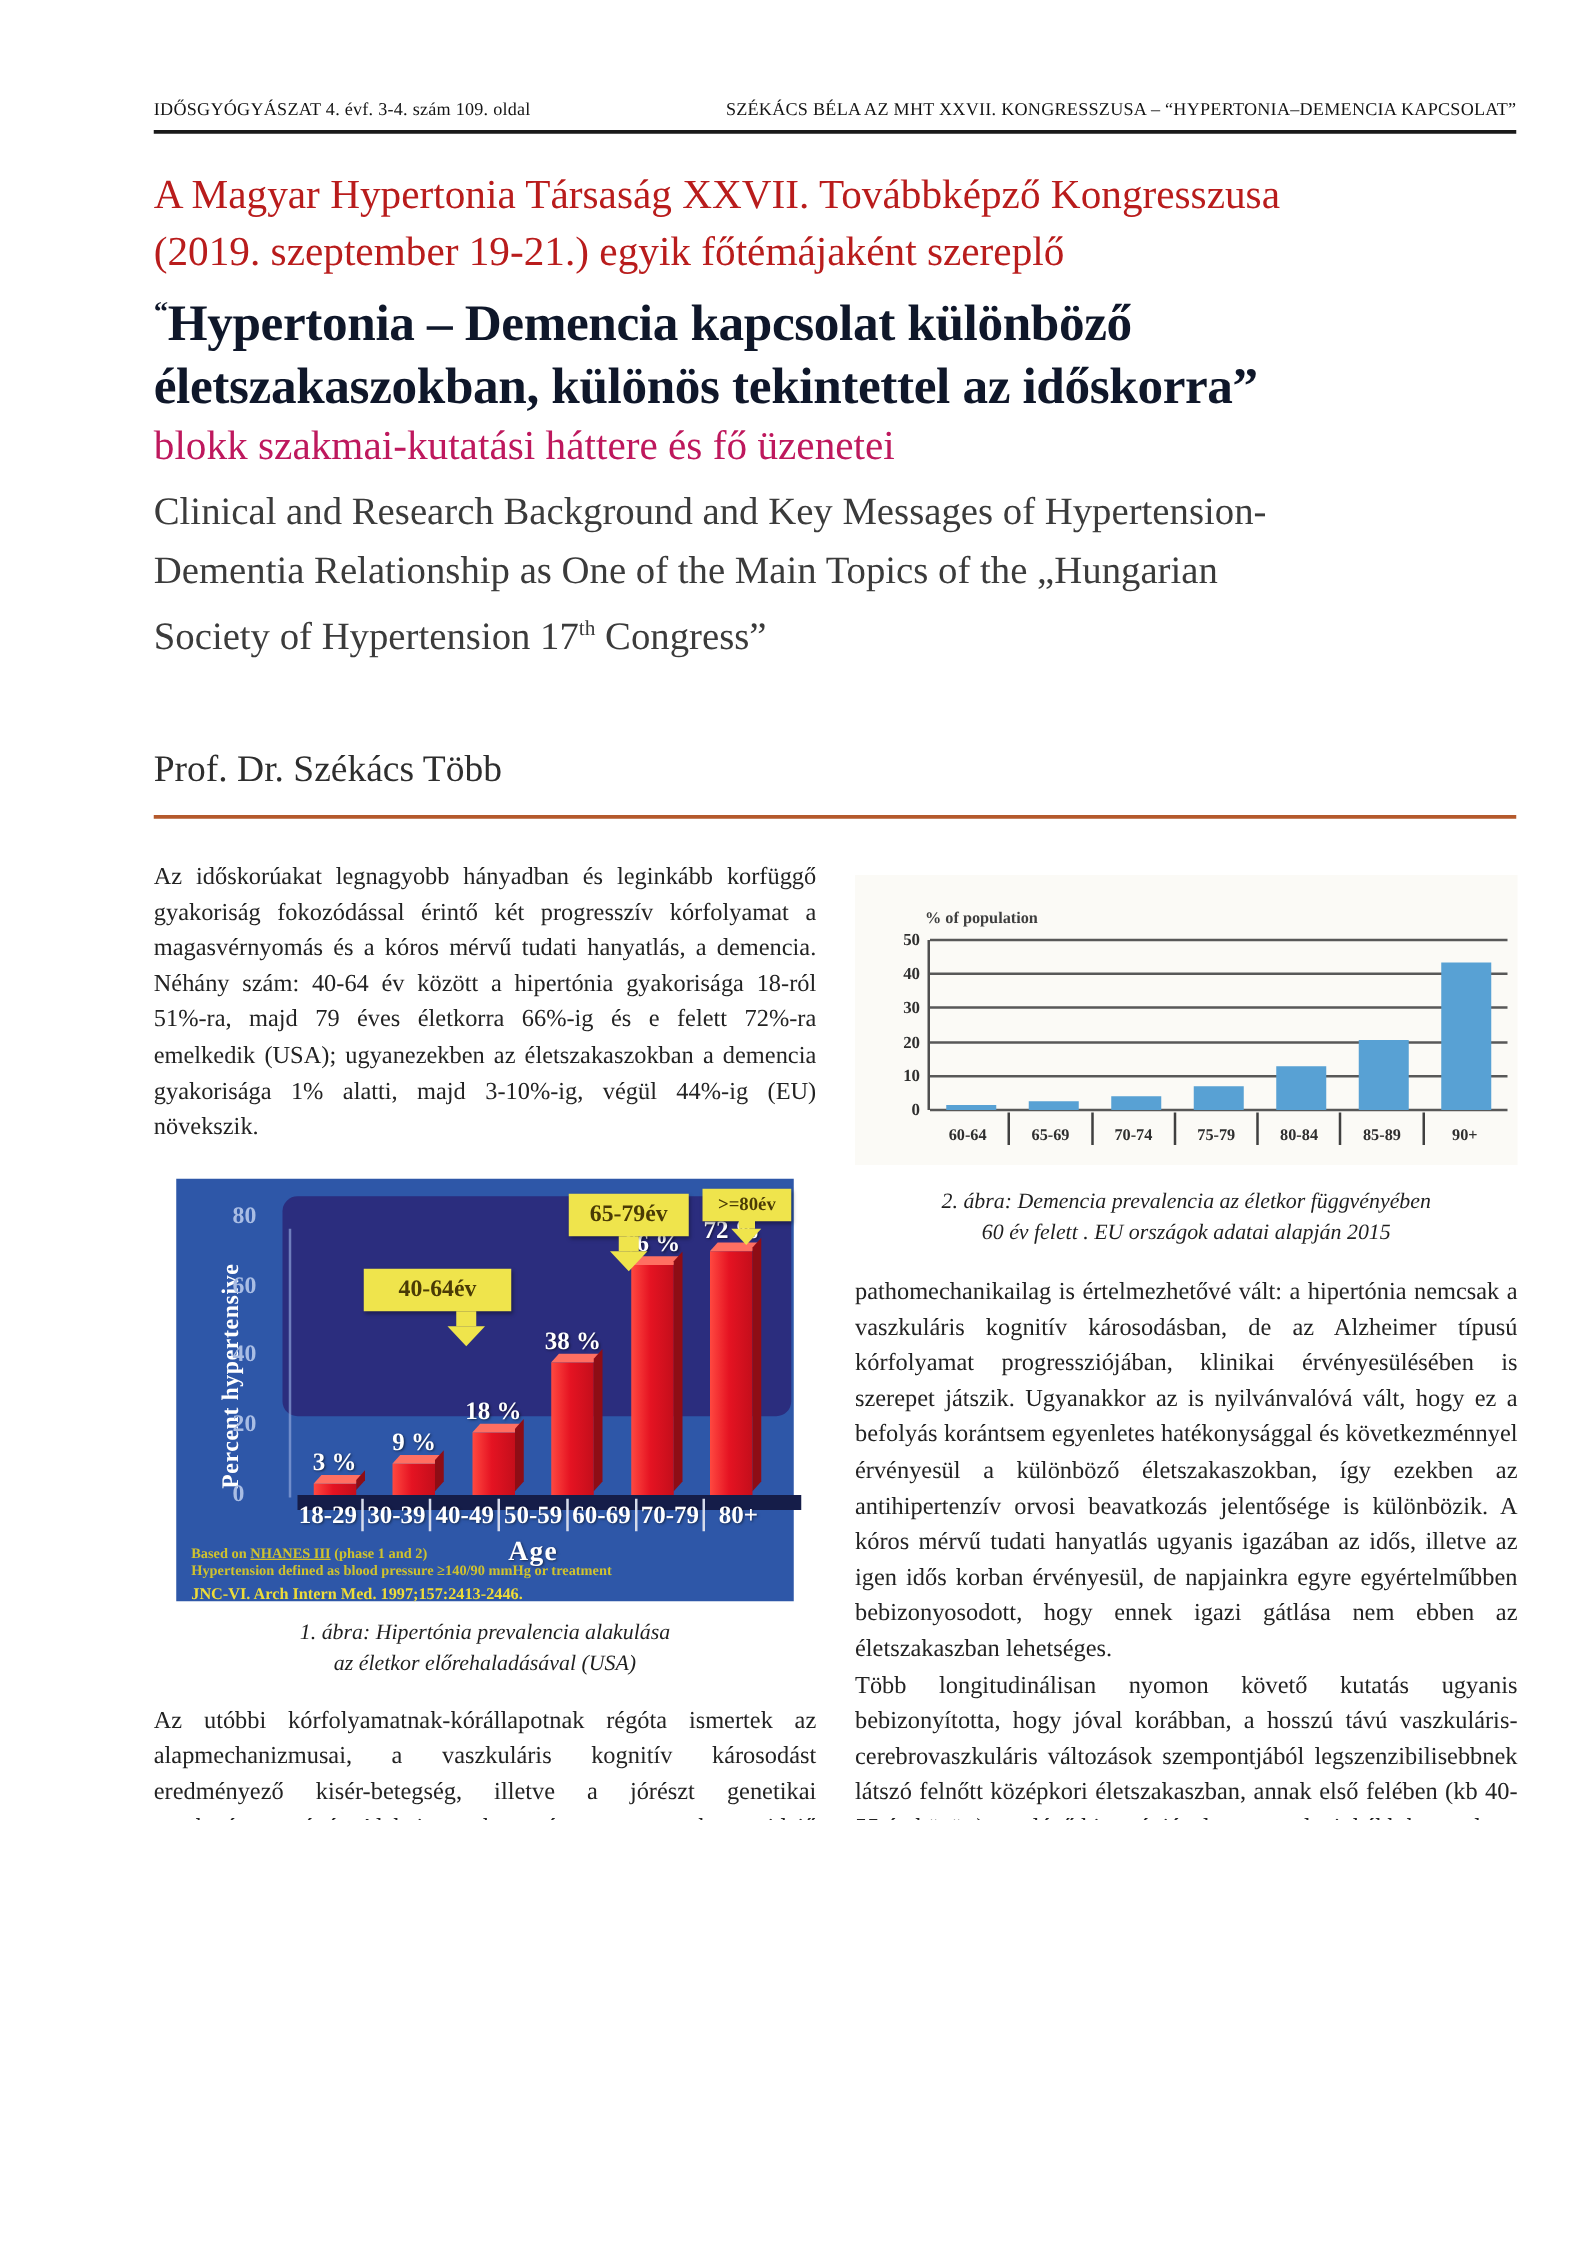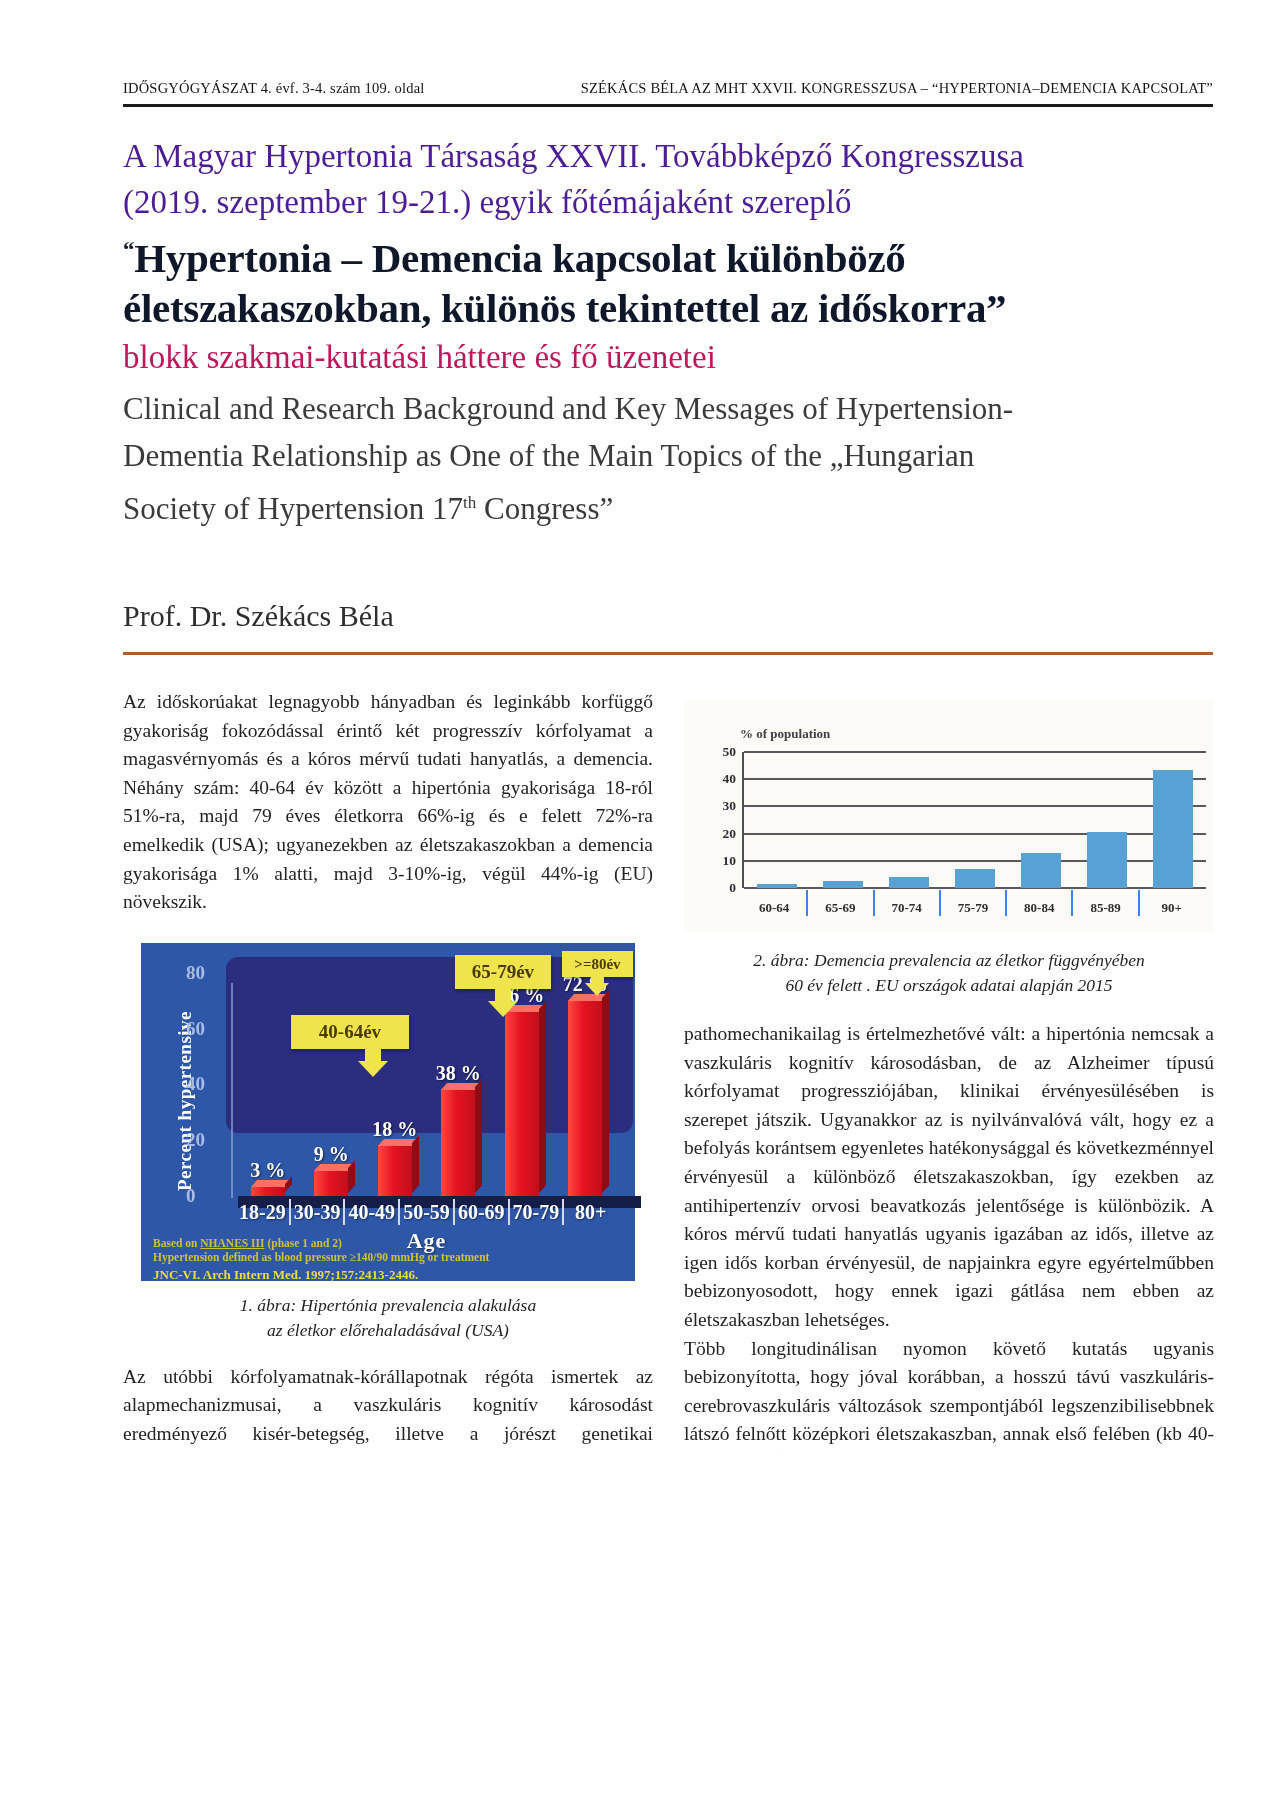--- a/index.html
+++ b/index.html
@@ -6,21 +6,21 @@
   .page{position:relative;width:1272px;height:1456px;background:#fff;overflow:hidden;
         font-family:Liberation Serif, serif;color:#222;margin-left:28px;}
 
   
   .hdr{position:absolute;top:80px;left:95px;right:87px;display:flex;justify-content:space-between;
        align-items:baseline;font-size:14.5px;letter-spacing:.2px;color:#141414;}
   .hdr-rule{position:absolute;top:104px;left:95px;right:87px;height:3px;background:#1a1a1a;}
 
   
   .titles{position:absolute;left:95px;top:133px;width:1092px;}
-  .t-orange{font-size:33px;line-height:46px;color:#4c1d95;}
+  .t-orange{font-size:33px;line-height:46px;color:#b91c1c;}
   .t-quote{font-size:41px;line-height:50px;font-weight:bold;color:#0f172a;letter-spacing:-.3px;}
   .t-quote .qmark{font-size:23px;vertical-align:15px;font-weight:bold;}
   .t-sub{font-size:33px;line-height:48px;color:#be185d;}
   .t-en{font-size:31px;line-height:47px;color:#3b3b3b;margin-top:4px;}
   .t-en sup{font-size:.55em;}
 
   .author{position:absolute;left:95px;top:599px;font-size:30px;color:#2e2e2e;}
   .orange-rule{position:absolute;top:652px;left:95px;right:87px;height:3px;background:#b4592c;}
 
   
@@ -73,21 +73,21 @@
   .fig2{position:relative;width:530px;height:232px;margin-top:12px;background:#fbfaf6;}
   .f2-ylab{position:absolute;left:56px;top:26px;font-size:13px;font-weight:bold;color:#3f3f3f;}
   .f2-canvas{position:absolute;left:58px;top:52px;width:462px;height:136px;border-left:2px solid #4f4f4f;}
   .f2-grid{position:absolute;left:0;right:0;height:2px;background:#585858;z-index:1;}
   .f2-ytick{position:absolute;left:-40px;width:32px;text-align:right;font-size:13.5px;font-weight:bold;color:#2f2f2f;}
   .f2-bars{position:absolute;inset:0;display:flex;align-items:flex-end;z-index:2;}
   .f2-slot{flex:1;display:flex;justify-content:center;align-items:flex-end;height:100%;}
   .f2-bar{width:62%;background:#58a1d4;}
   .f2-xrow{position:absolute;left:58px;top:190px;width:462px;display:flex;}
   .f2-xlabel{flex:1;text-align:center;font-size:13px;font-weight:bold;color:#2f2f2f;padding-top:10px;}
-  .f2-xlabel + .f2-xlabel{border-left:2px solid #3b82f6;}
+  .f2-xlabel + .f2-xlabel{border-left:2px solid #404040;}
 
   
   .page-bar{position:absolute;left:1166px;top:1708px;width:4px;height:52px;background:#b4592c;}
   .page-num{position:absolute;left:1183px;top:1714px;font-size:29px;color:#6a6a6a;}
 </style>
 </head>
 <body>
 
 <div class="page">
 
@@ -103,21 +103,21 @@
     <div class="t-quote"><span class="qmark">“</span><span>Hypertonia – Demencia kapcsolat különböző</span></div>
     <div class="t-quote">életszakaszokban, különös tekintettel az időskorra”</div>
     <div class="t-sub">blokk szakmai-kutatási háttere és fő üzenetei</div>
     <div class="t-en">
       <div>Clinical and Research Background and Key Messages of Hypertension-</div>
       <div>Dementia Relationship as One of the Main Topics of the „Hungarian</div>
       <div><span>Society of Hypertension 17</span><sup>th</sup><span> Congress”</span></div>
     </div>
   </div>
 
-  <div class="author">Prof. Dr. Székács Béla</div>
+  <div class="author">Prof. Dr. Székács Több</div>
   <div class="orange-rule"></div>
 
   <div class="cols">
 
     <div class="col">
       <p class="body">Az időskorúakat legnagyobb hányadban és leginkább korfüggő gyakoriság fokozódással érintő két progresszív kórfolyamat a magasvérnyomás és a kóros mérvű tudati hanyatlás, a demencia.  Néhány szám: 40-64 év között a hipertónia gyakorisága 18-ról 51%-ra, majd 79 éves életkorra 66%-ig és e felett 72%-ra emelkedik (USA); ugyanezekben az életszakaszokban a demencia gyakorisága 1% alatti, majd 3-10%-ig, végül 44%-ig (EU) növekszik.</p>
 
       <figure style="margin:0;">
         <div class="fig1" id="fig1">
           <span class="f1-ylab">Percent hypertensive</span>

